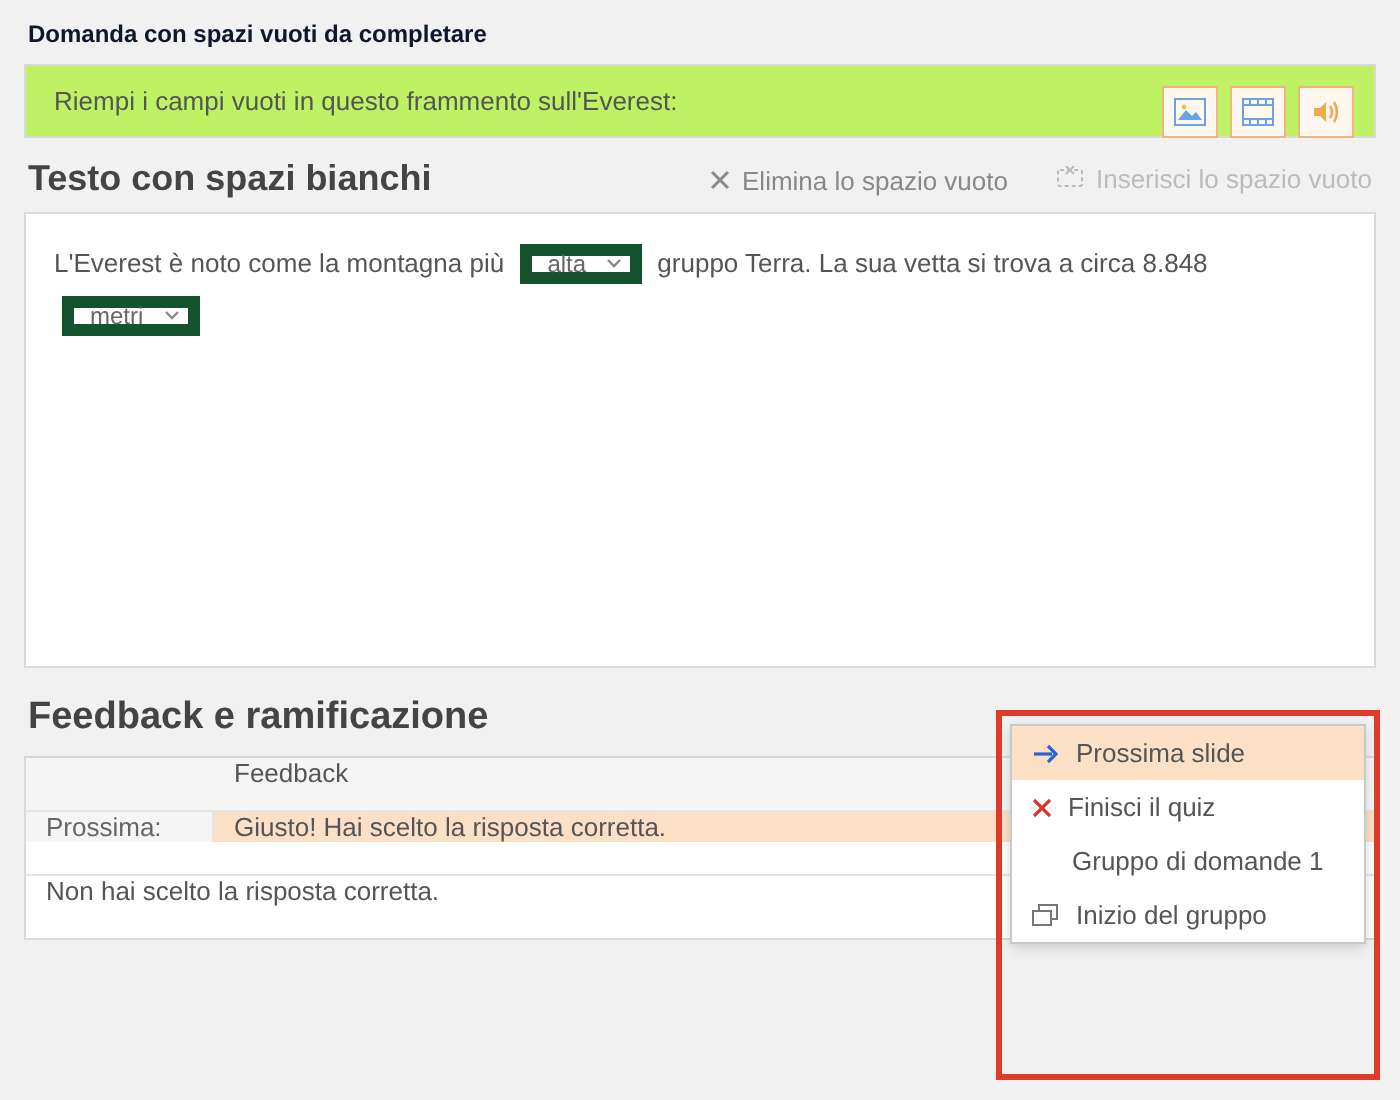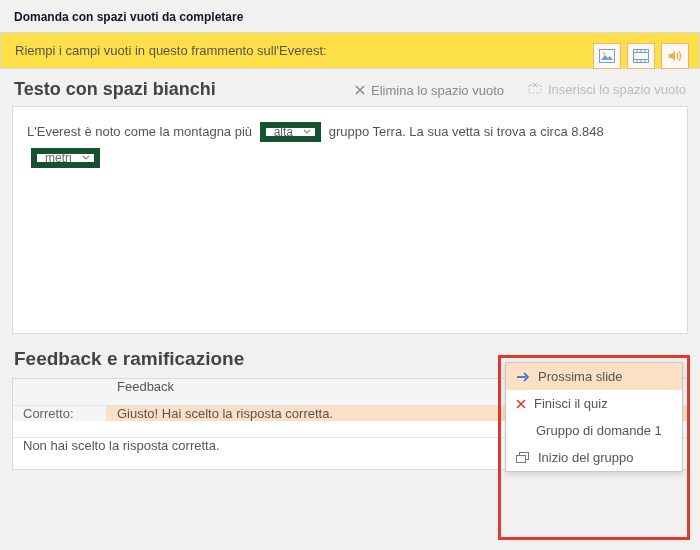--- a/index.html
+++ b/index.html
@@ -1,18 +1,18 @@
 <!DOCTYPE html>
 <html><head>
 <meta charset="utf-8">
 <style>
   * { box-sizing: border-box; margin: 0; padding: 0; font-family: "Segoe UI", Arial, sans-serif; }
   body { width: 700px; height: 550px; background: #f1f1f1; color: #555; font-size: 13px; }
   .section-header { font-weight: 600; color: #0f172a; padding: 10px 14px 8px 14px; font-size: 12px; }
-  .panel { margin: 0 0; background: #fde047; border: 1px solid #d9d9d9; padding: 10px 14px; position: relative; }
+  .panel { margin: 0 12px; background: #bef264; border: 1px solid #d9d9d9; padding: 10px 14px; position: relative; }
   .q-text { color: #555; }
   .media-btns { position: absolute; right: 10px; top: 10px; display: flex; gap: 6px; }
   .media-btn { width: 28px; height: 26px; border: 1px solid #f3b27a; background: #fff8f0; display: flex; align-items: center; justify-content: center; cursor: pointer; }
   .blanks-row { display: flex; align-items: baseline; padding: 10px 14px 6px 14px; }
   .blanks-title { font-weight: 600; color: #444; flex: 1; font-size: 18px; }
   .blanks-action { color: #888; margin-left: 24px; display: flex; align-items: center; gap: 6px; cursor: pointer; }
   .ba-disabled { color: #bbb; }
   .text-panel { margin: 0 12px; background: #fff; border: 1px solid #d9d9d9; padding: 12px 14px; height: 228px; line-height: 2; color: #555; }
   .blank-select { display: inline-flex; align-items: center; border: 6px solid #14532d; padding: 0 4px 0 8px; height: 20px; font-size: 12px; color: #666; background: #fff; margin: 0 4px; cursor: pointer; }
   .blank-select .chev { margin-left: 10px; }
@@ -113,21 +113,21 @@
 <div class="fb-header">Feedback e ramificazione</div>
 <div class="fb-table">
   <div class="fb-row header">
     <div class="c-label"></div>
     <div class="c-fb">Feedback</div>
     <div class="c-more"></div>
     <div class="c-branch"></div>
     <div class="c-pts"></div>
   </div>
   <div class="fb-row row-correct">
-    <div class="c-label">Corretto:</div>
+    <div class="c-label">Prossima:</div>
     <div class="c-fb">Giusto! Hai scelto la risposta corretta.</div>
     <div class="c-more">•••</div>
     <div class="c-branch" style="background:#fbe0c6;">
       <div class="branch-btn">
         <div class="arr">
             <svg width="16" height="10" viewBox="0 0 16 10">
               <line x1="1" y1="5" x2="12" y2="5" stroke="#2962d9" stroke-width="1.8"></line>
               <path d="M9 1 L14 5 L9 9" fill="none" stroke="#2962d9" stroke-width="1.8"></path>
             </svg>
           </div>

